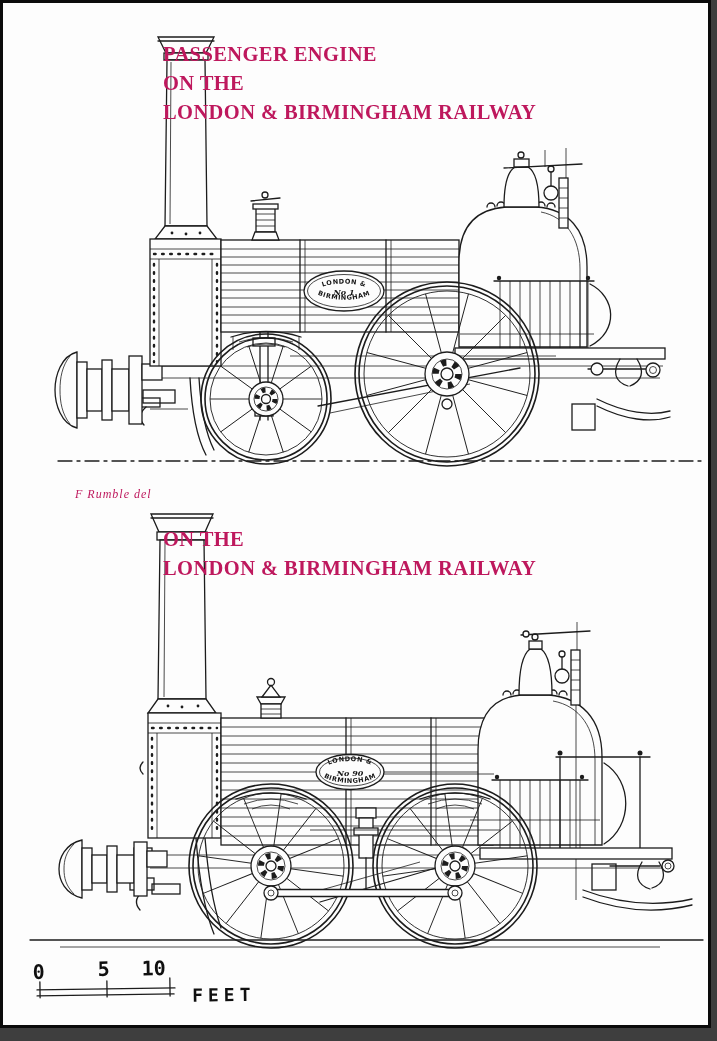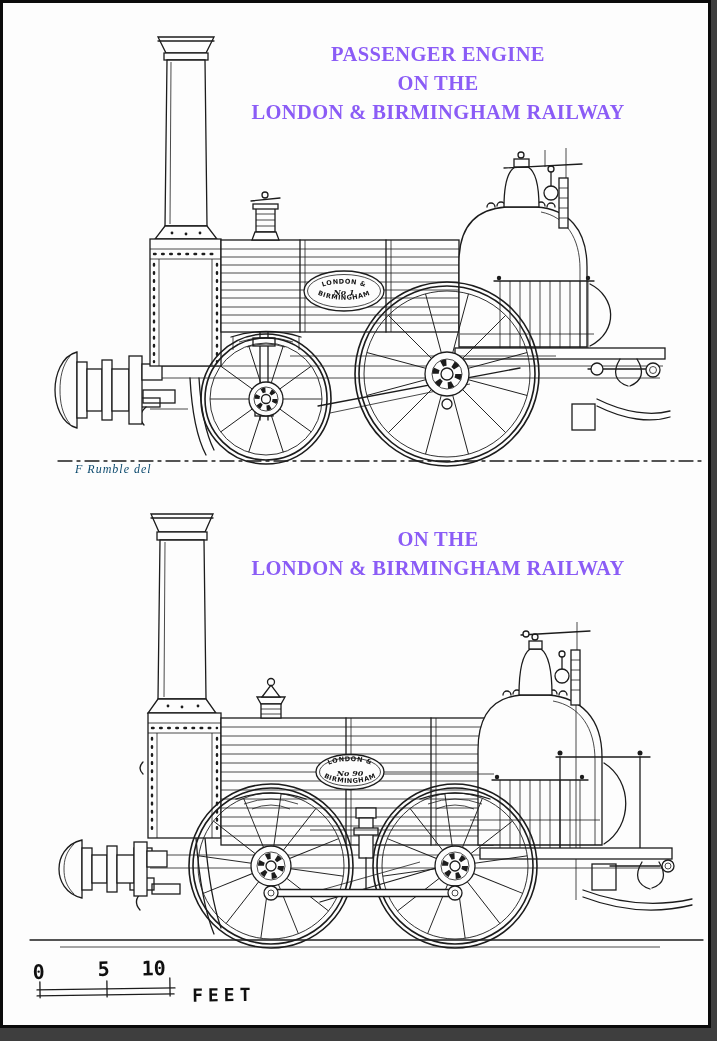--- a/index.html
+++ b/index.html
@@ -1,23 +1,23 @@
 <!DOCTYPE html>
 <html><head>
 <meta charset="utf-8">
 <style>
   html,body{margin:0;padding:0;background:#555;}
   .stage{position:relative;width:717px;height:1041px;background:#3e3e3e;overflow:hidden;
          font-family:"Liberation Serif",serif;}
   .paper{position:absolute;left:0;top:0;width:711px;height:1028px;background:#fdfdfd;
          border:3px solid #0b0b0b;box-sizing:border-box;}
   .art{position:absolute;left:0;top:0;width:705px;height:1022px;display:block;}
-  .fig-title{position:absolute;left:160px;width:550px;text-align:center;color:#8b5cf6;
+  .fig-title{position:absolute;left:160px;width:550px;text-align:left;color:#be185d;
              font-weight:700;font-size:20.5px;line-height:29px;letter-spacing:.4px;}
-  .signature{position:absolute;left:72px;top:459px;color:#0c4a6e;font-style:italic;
+  .signature{position:absolute;left:72px;top:484px;color:#be185d;font-style:italic;
              font-size:12px;letter-spacing:1px;}
   
   .ln{stroke:#1c1c1c;fill:none;stroke-width:1.3;stroke-linecap:round}
   .tn{stroke:#1c1c1c;fill:none;stroke-width:.8}
   .fw{fill:#fdfdfd;stroke:#1c1c1c;stroke-width:1.3}
   .fb{fill:#1c1c1c;stroke:none}
   .rvt{stroke:#1c1c1c;stroke-width:2.4;fill:none;stroke-dasharray:1.6 6.5;stroke-linecap:round}
   .wh{fill:none;stroke:#1c1c1c;stroke-width:1.6}
   .wt{fill:none;stroke:#1c1c1c;stroke-width:.9}
   .seg{fill:none;stroke:#1c1c1c;stroke-width:5;stroke-dasharray:4 5.4}

